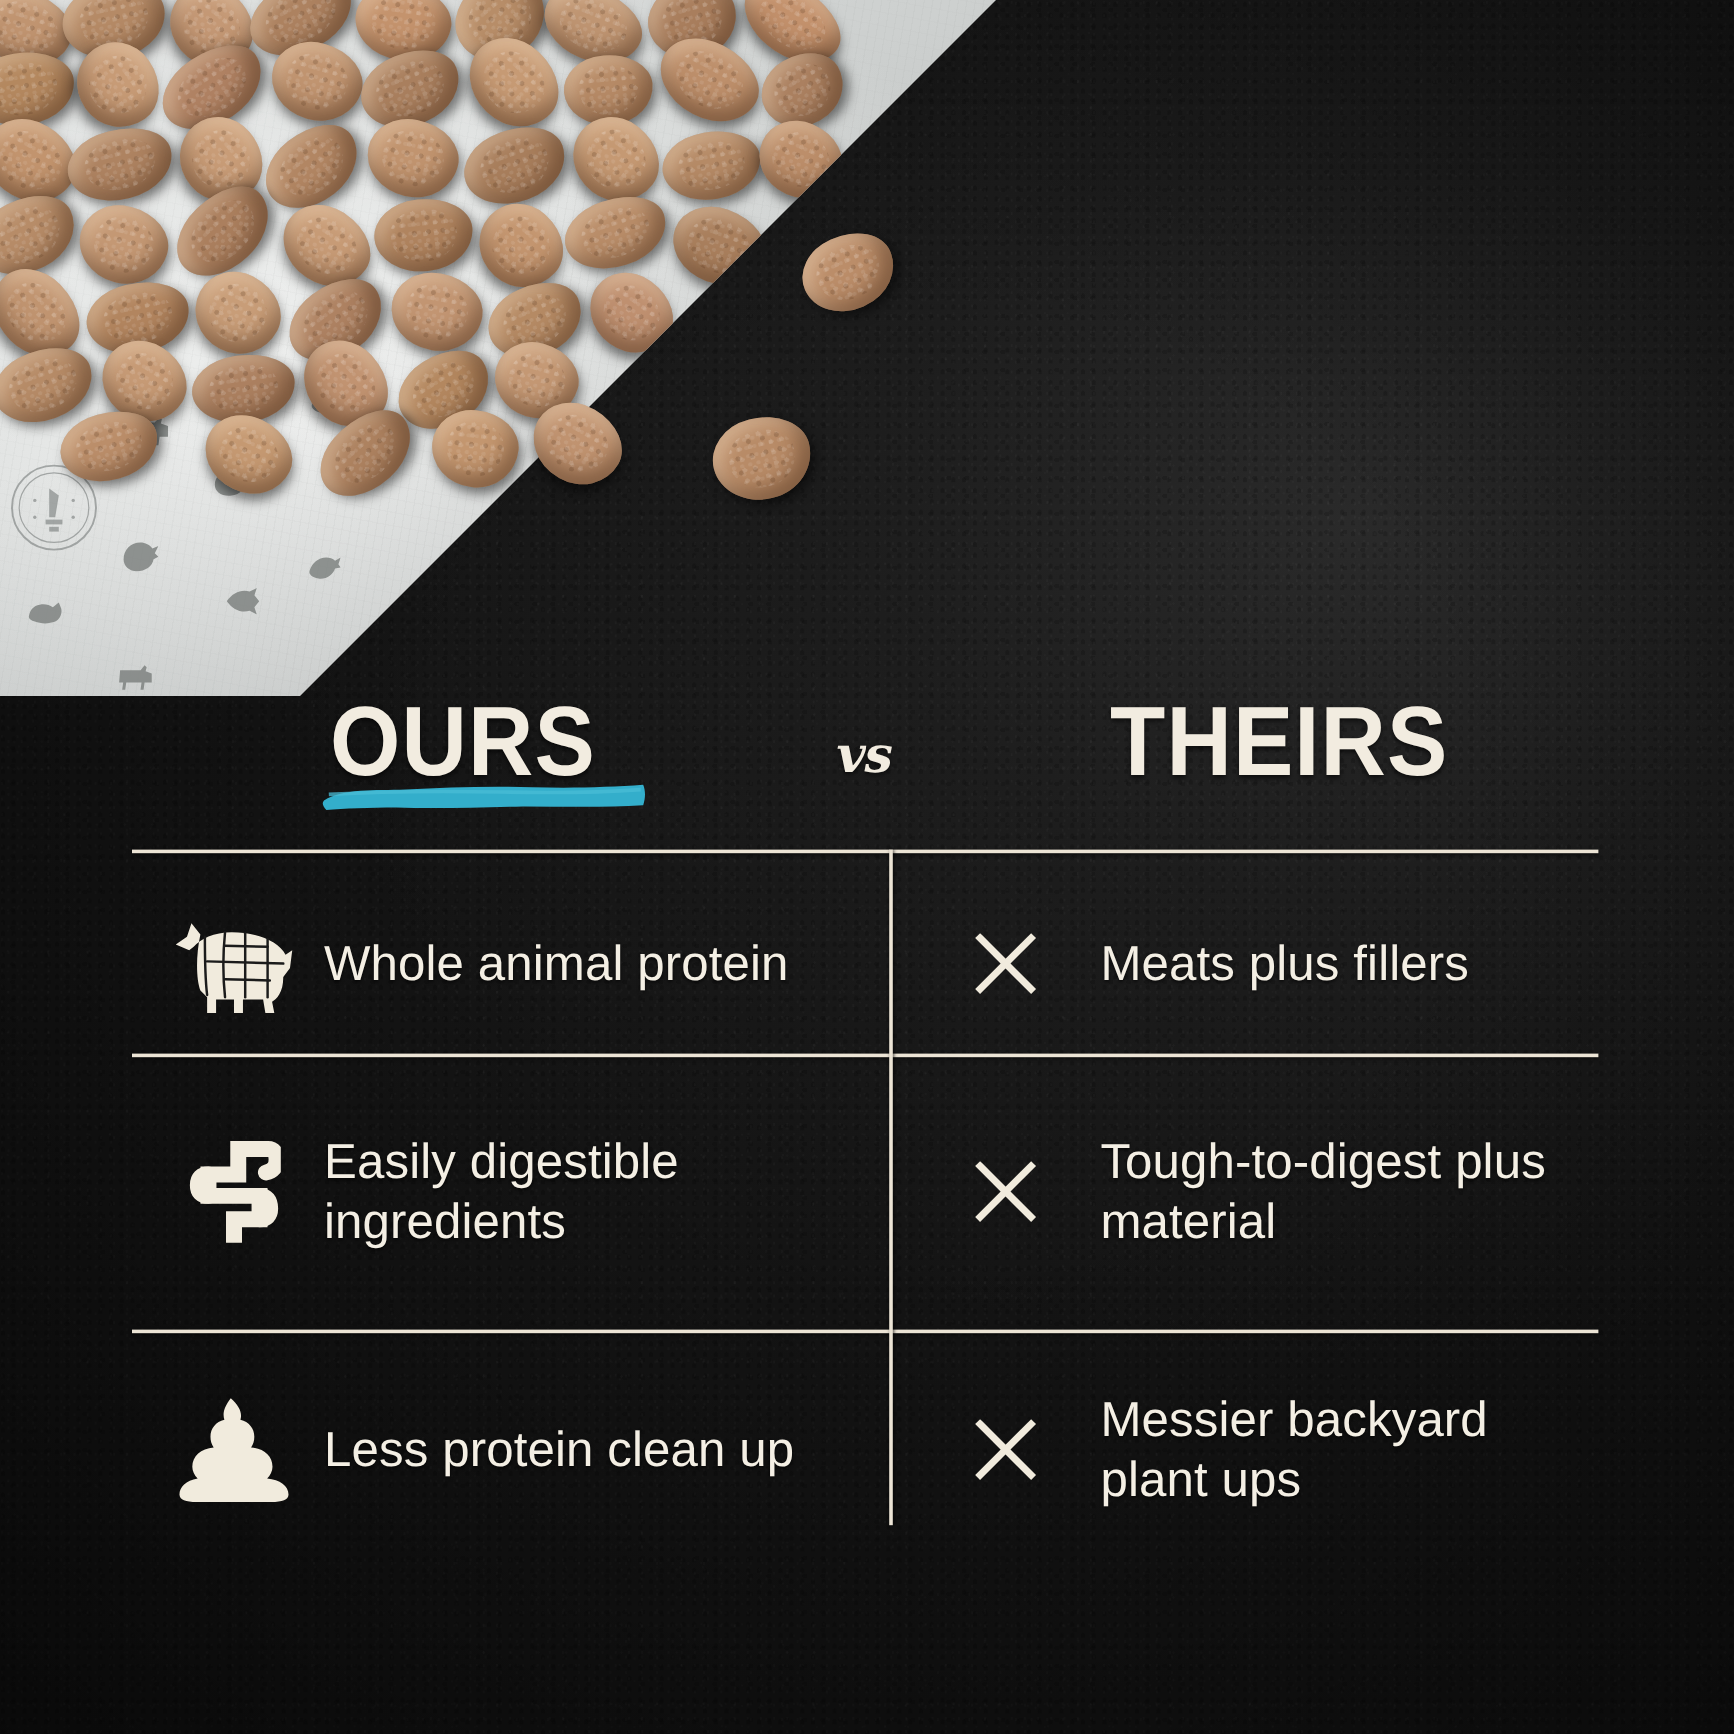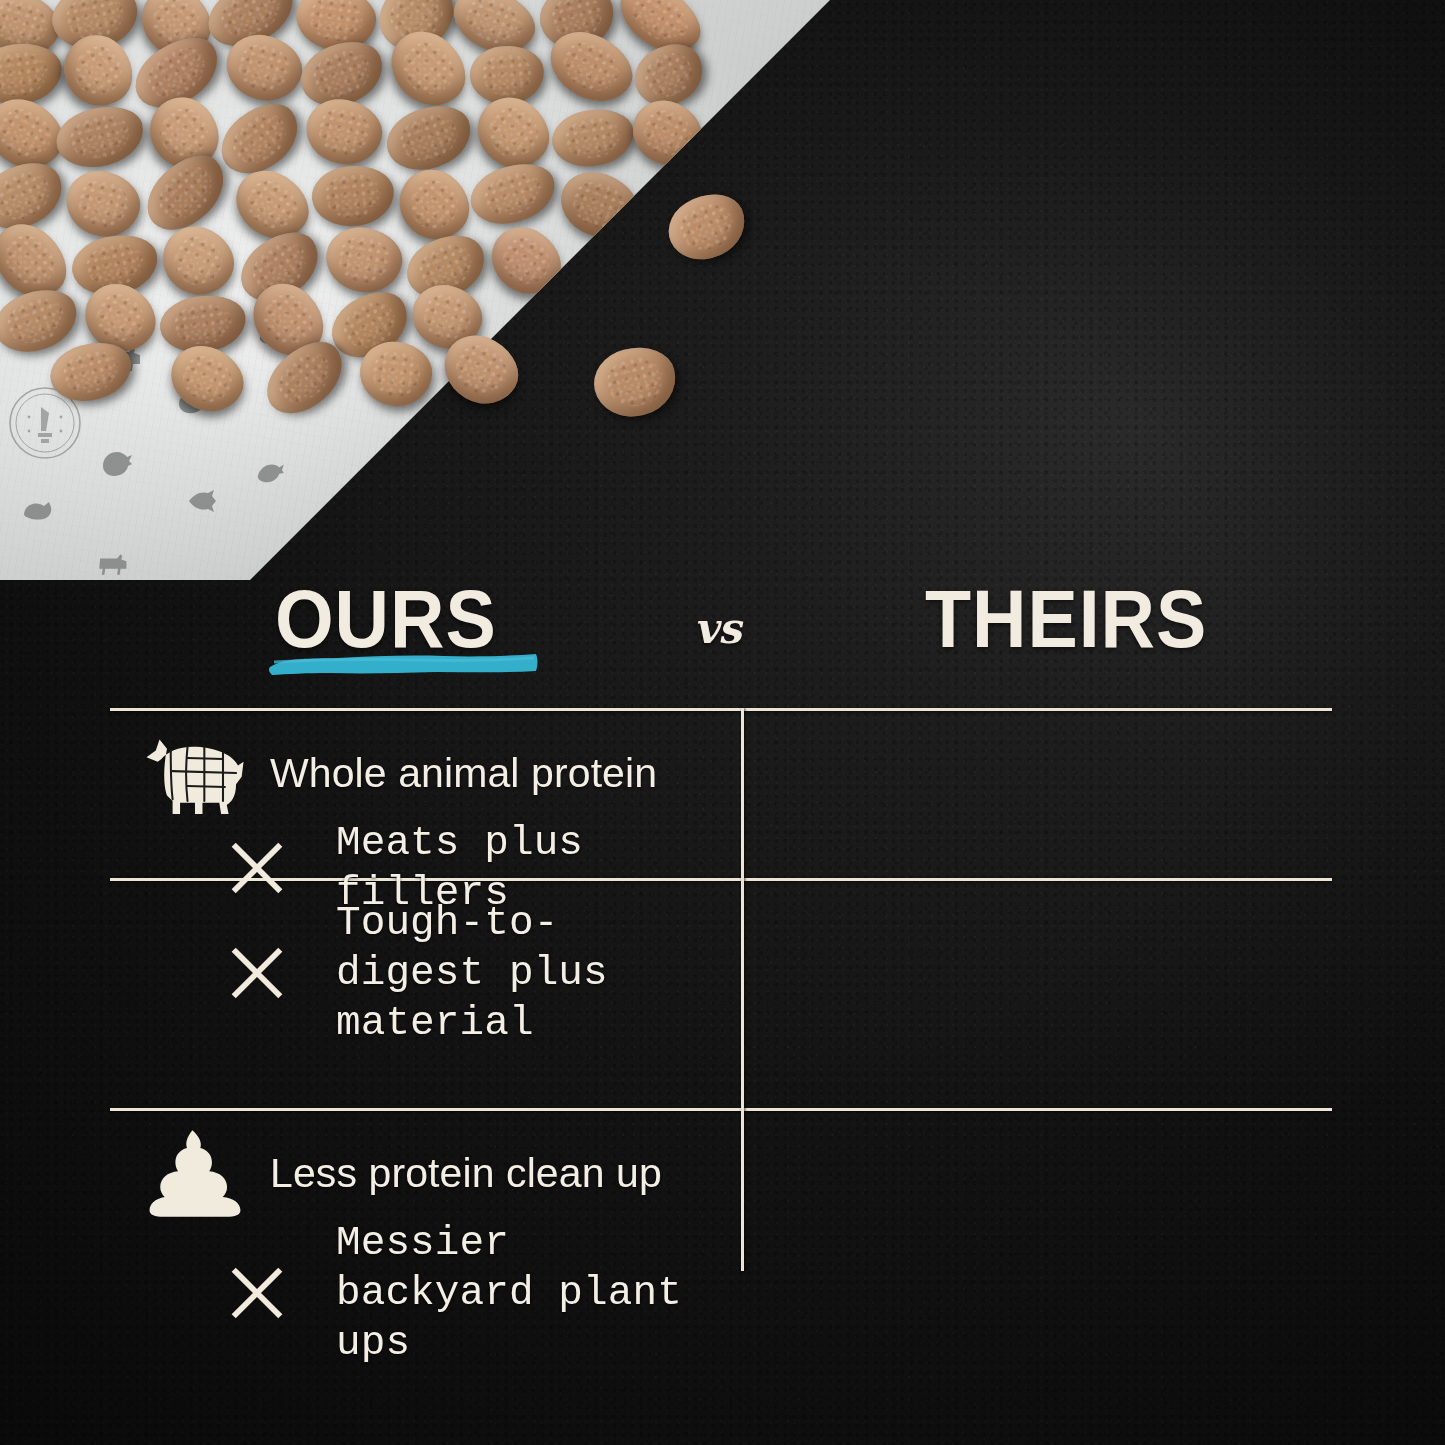--- a/index.html
+++ b/index.html
@@ -166,29 +166,28 @@
     width: 3px;
     background: #ece4d5;
     box-shadow: 1px 0 3px rgba(0,0,0,.7);
   }
 
   .row {
     position: absolute;
     left: 0;
     width: 1222px;
     display: flex;
-    flex-direction: column;
   }
   .cell {
     display: flex;
     align-items: center;
     box-sizing: border-box;
   }
   .cell-left  { width: 631px; padding-left: 10px; }
-  .cell-right { width: 591px; padding-left: 118px; font-family: Liberation Mono, monospace; }
+  .cell-right { width: 591px; padding-left: 68px; }
 
   .icon-slot {
     width: 150px;
     flex: 0 0 150px;
     display: flex;
     align-items: center;
     justify-content: center;
   }
   .x-slot {
     width: 108px;
@@ -385,20 +384,35 @@
               <line x1="8" y1="8" x2="52" y2="52"></line>
               <line x1="52" y1="8" x2="8" y2="52"></line>
             </g>
           </svg>
         </div>
         <div class="feature-text">Meats plus fillers</div>
       </div>
     </div>
 
     <div class="row" style="top:342px;height:190px">
+      <div class="cell cell-left">
+        <div class="icon-slot">
+          <svg class="ico" viewBox="0 0 88 108" style="width:78px;height:96px">
+            <g fill="none" stroke="#f1ebdd" stroke-width="15" stroke-linecap="butt" stroke-linejoin="miter">
+              <path d="M76 14 H48 V38 H20 V58 H68 V80 H44 V102"></path>
+            </g>
+            <g fill="none" stroke="#f1ebdd" stroke-width="15" stroke-linecap="round">
+              <path d="M76 14 Q84 14 84 24 Q84 34 74 36"></path>
+              <path d="M20 38 Q10 38 10 48 Q10 58 20 58"></path>
+              <path d="M68 58 Q78 58 78 70 Q78 80 68 80"></path>
+            </g>
+          </svg>
+        </div>
+        <div class="feature-text">Easily digestible ingredients</div>
+      </div>
       <div class="cell cell-right">
         <div class="x-slot">
           <svg class="ico" viewBox="0 0 60 60" style="width:58px;height:58px">
             <g stroke="#f1ebdd" stroke-width="6" stroke-linecap="square">
               <line x1="8" y1="8" x2="52" y2="52"></line>
               <line x1="52" y1="8" x2="8" y2="52"></line>
             </g>
           </svg>
         </div>
         <div class="feature-text">Tough-to-digest plus material</div>

